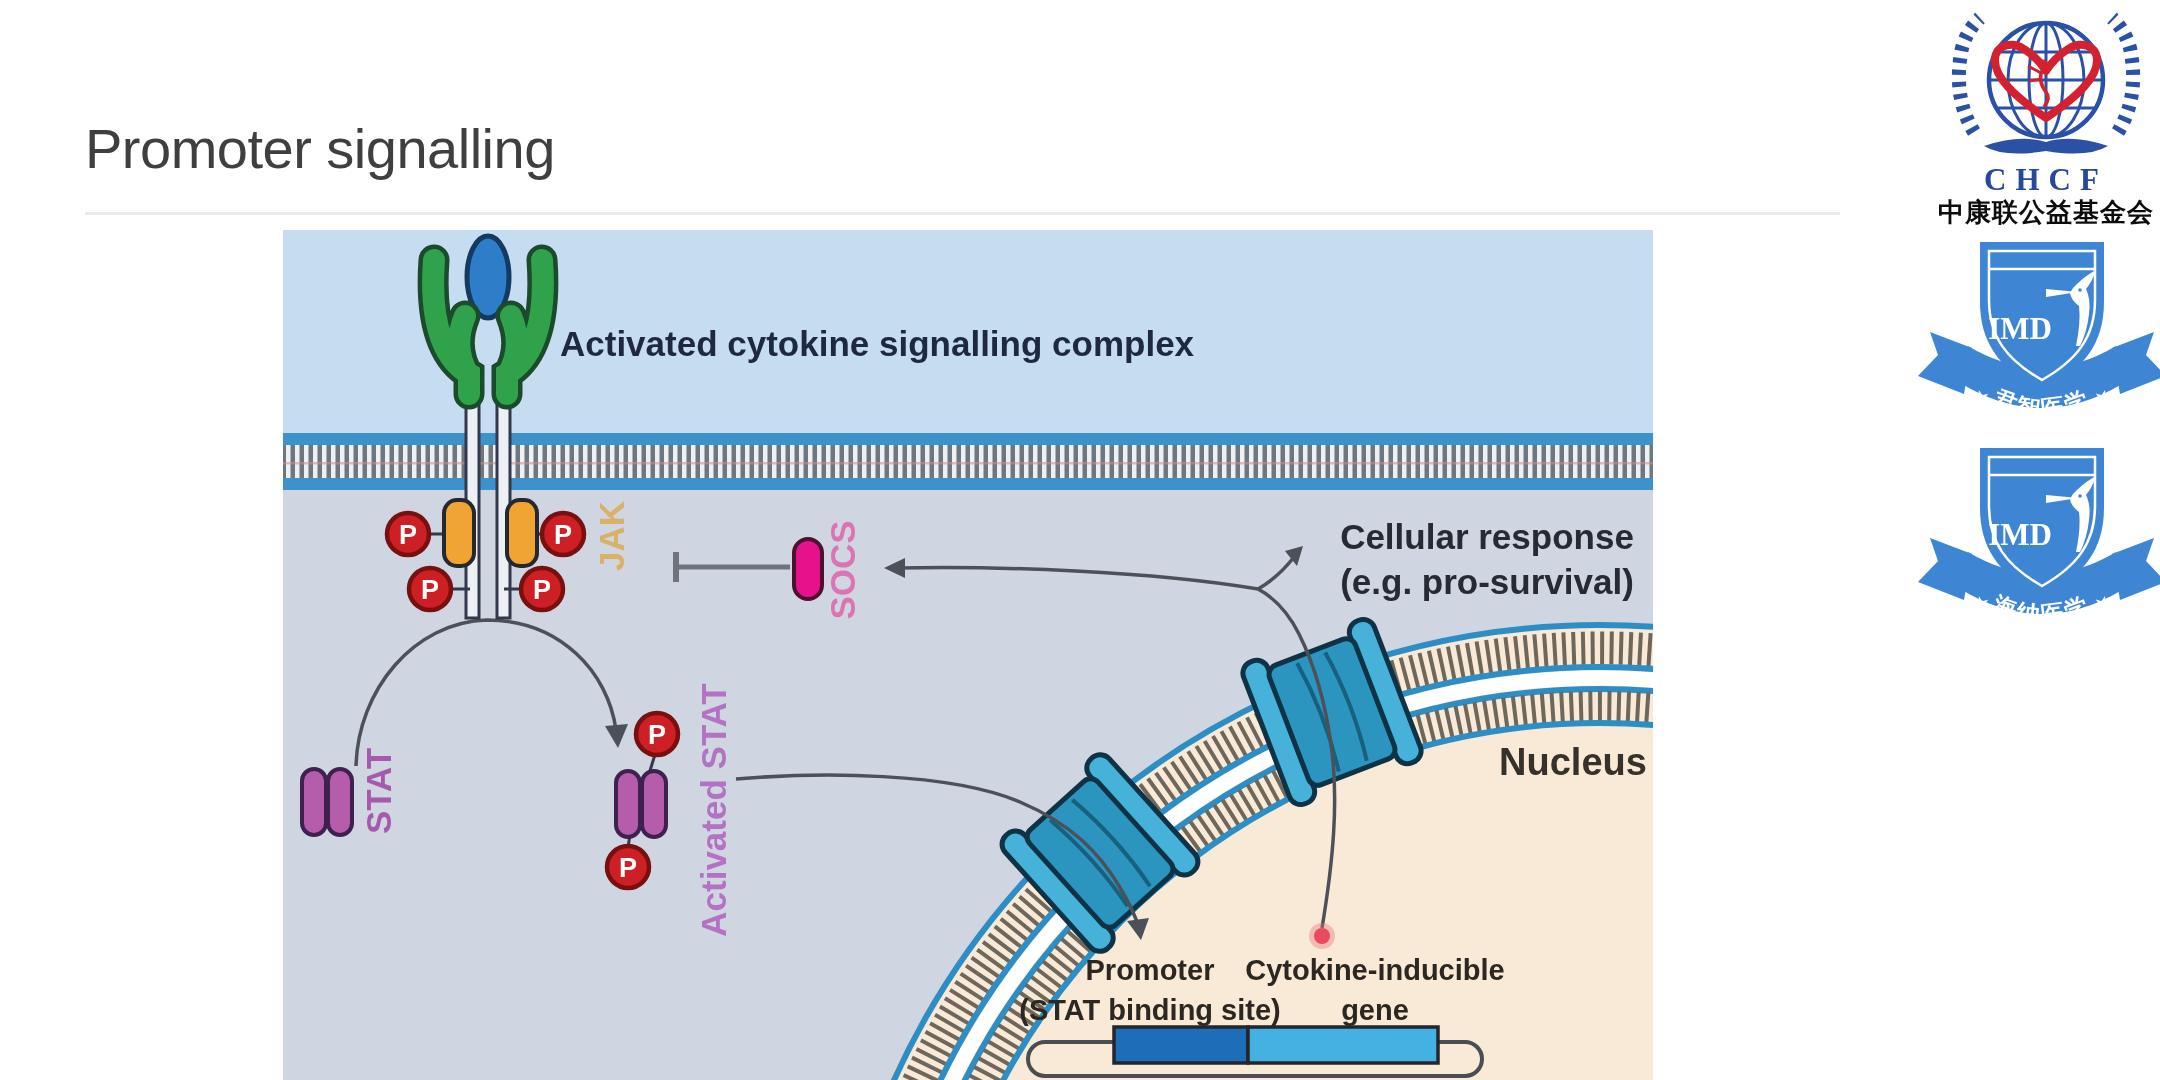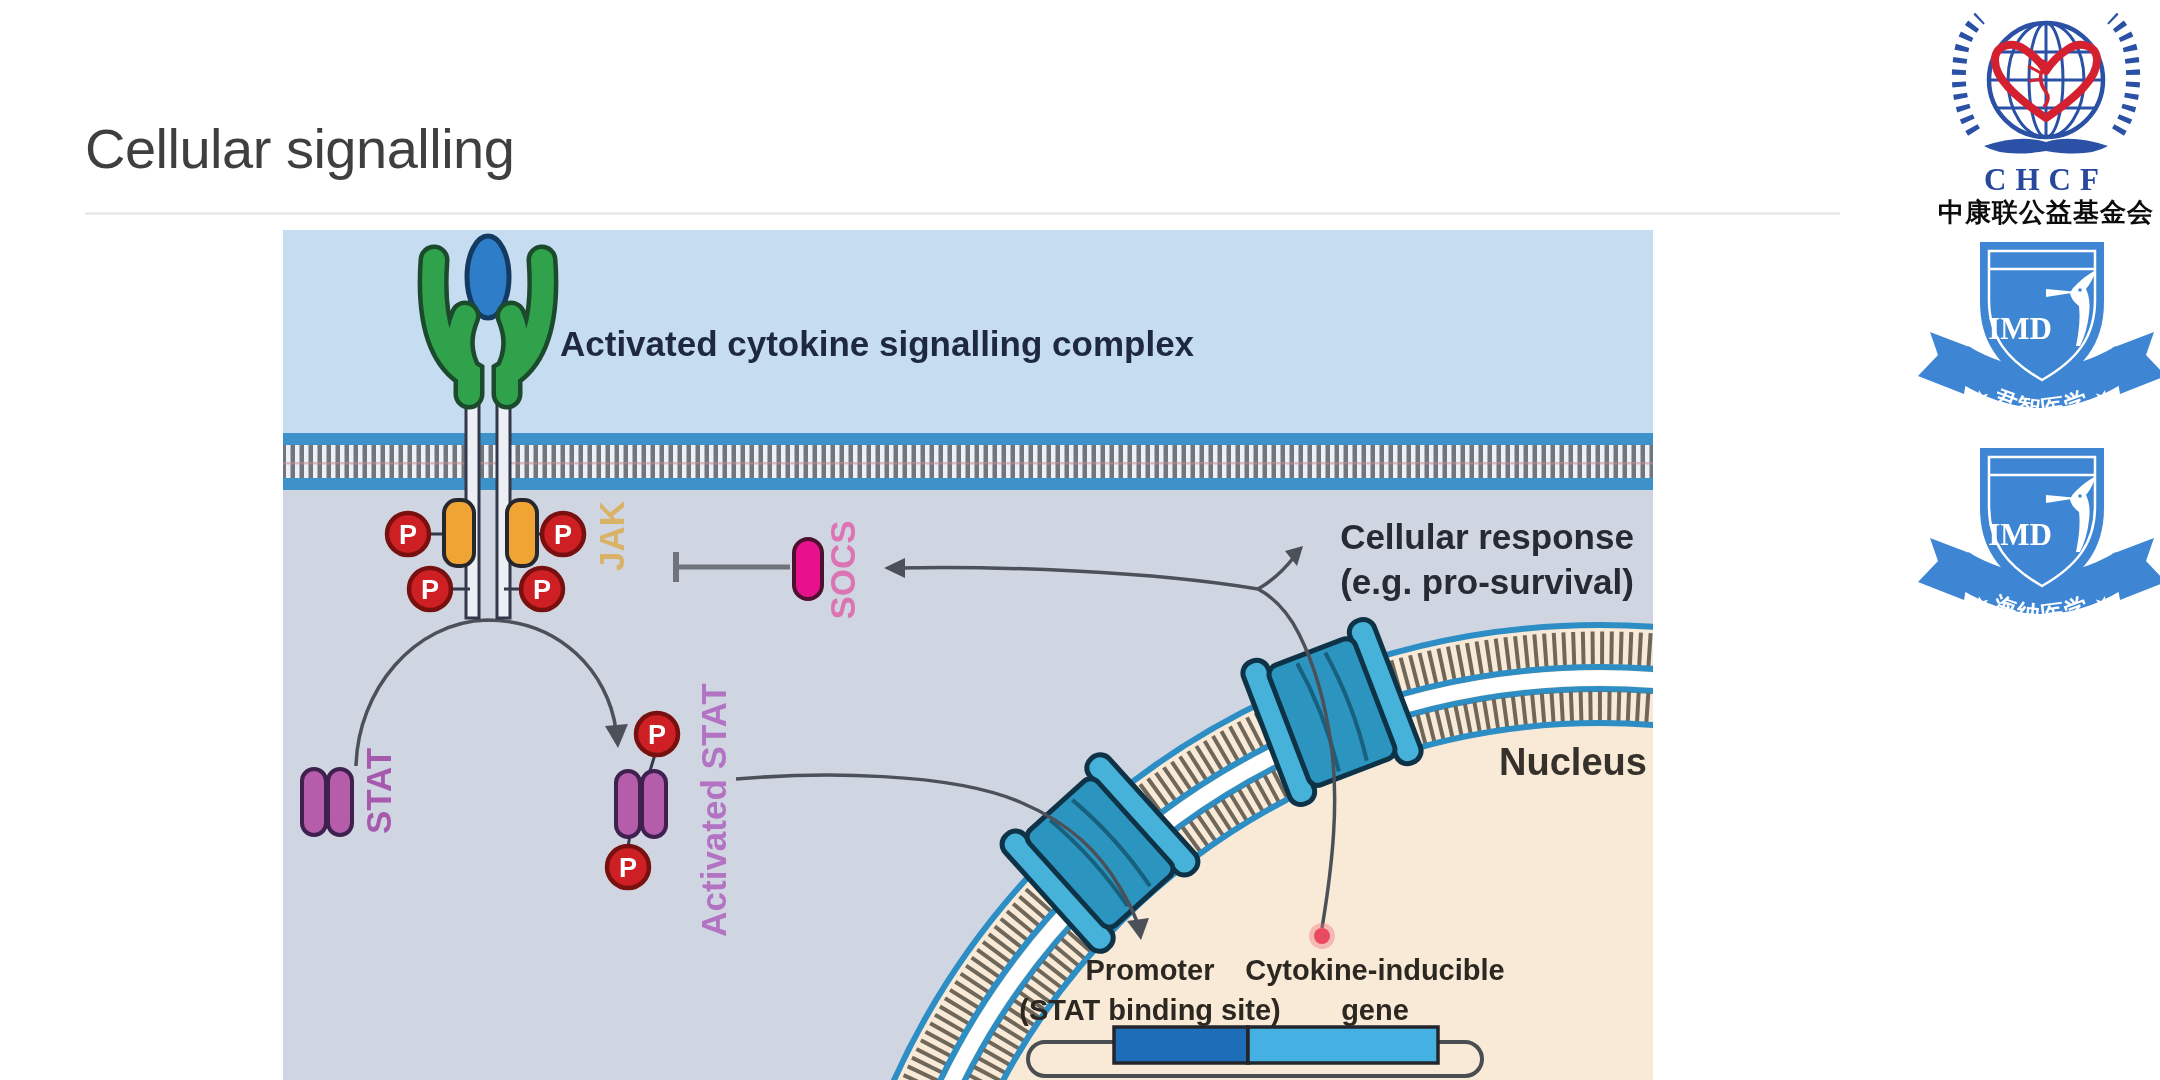--- a/index.html
+++ b/index.html
@@ -10,21 +10,21 @@
   #divider{position:absolute;left:85px;top:212px;width:1755px;height:3px;
            background:#ebebeb;}
   #scene{position:absolute;left:0;top:0;}
   text{font-family:"Liberation Sans",sans-serif;}
   .figlabel{font-weight:bold;}
   .seriftxt{font-family:"Liberation Serif",serif;}
 </style>
 </head>
 <body>
 
-<h1 id="title">Cellular signalling</h1>
+<h1 id="title">Promoter signalling</h1>
 <div id="divider"></div>
 
 <svg id="scene" width="2160" height="1080" viewBox="0 0 2160 1080" xmlns="http://www.w3.org/2000/svg" xmlns:xlink="http://www.w3.org/1999/xlink">
   <defs>
     <pattern id="memb" width="9" height="34" patternUnits="userSpaceOnUse">
       <rect width="9" height="34" fill="#eef0f4"></rect>
       <rect x="2.5" width="4.5" height="34" fill="#6e7680"></rect>
     </pattern>
     <clipPath id="panelClip">
         <rect x="283" y="230" width="1370" height="850"></rect>

